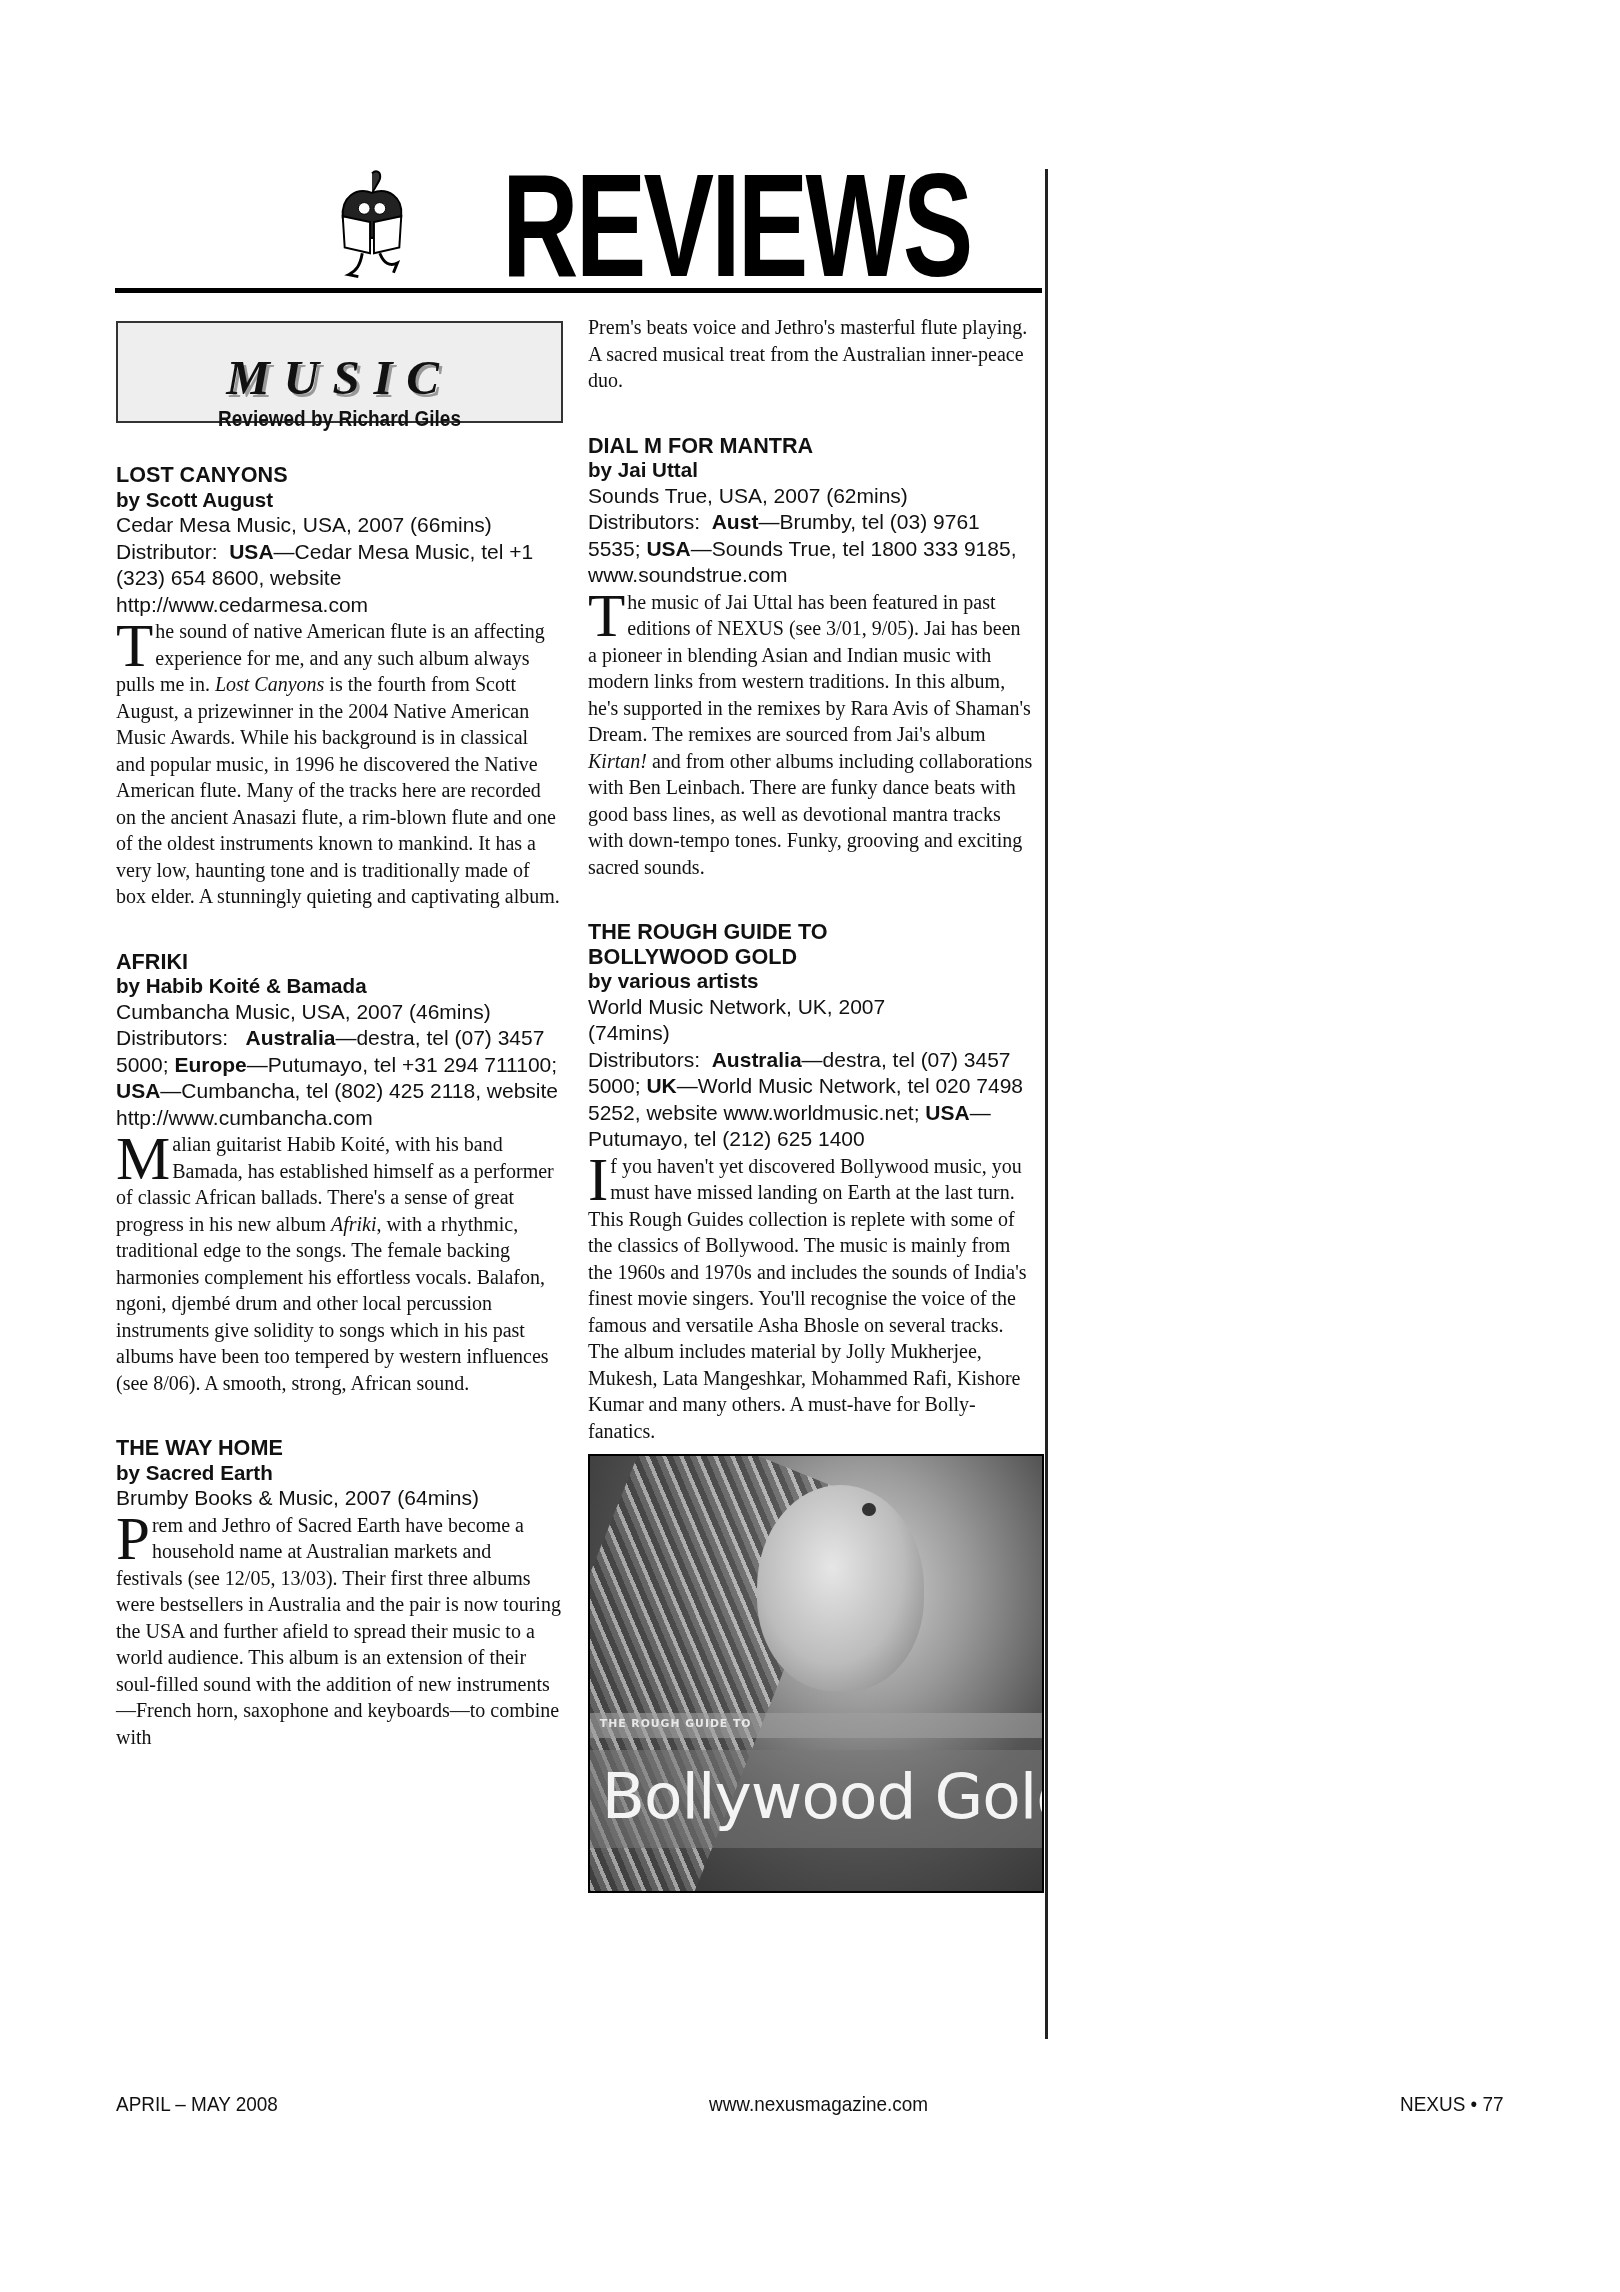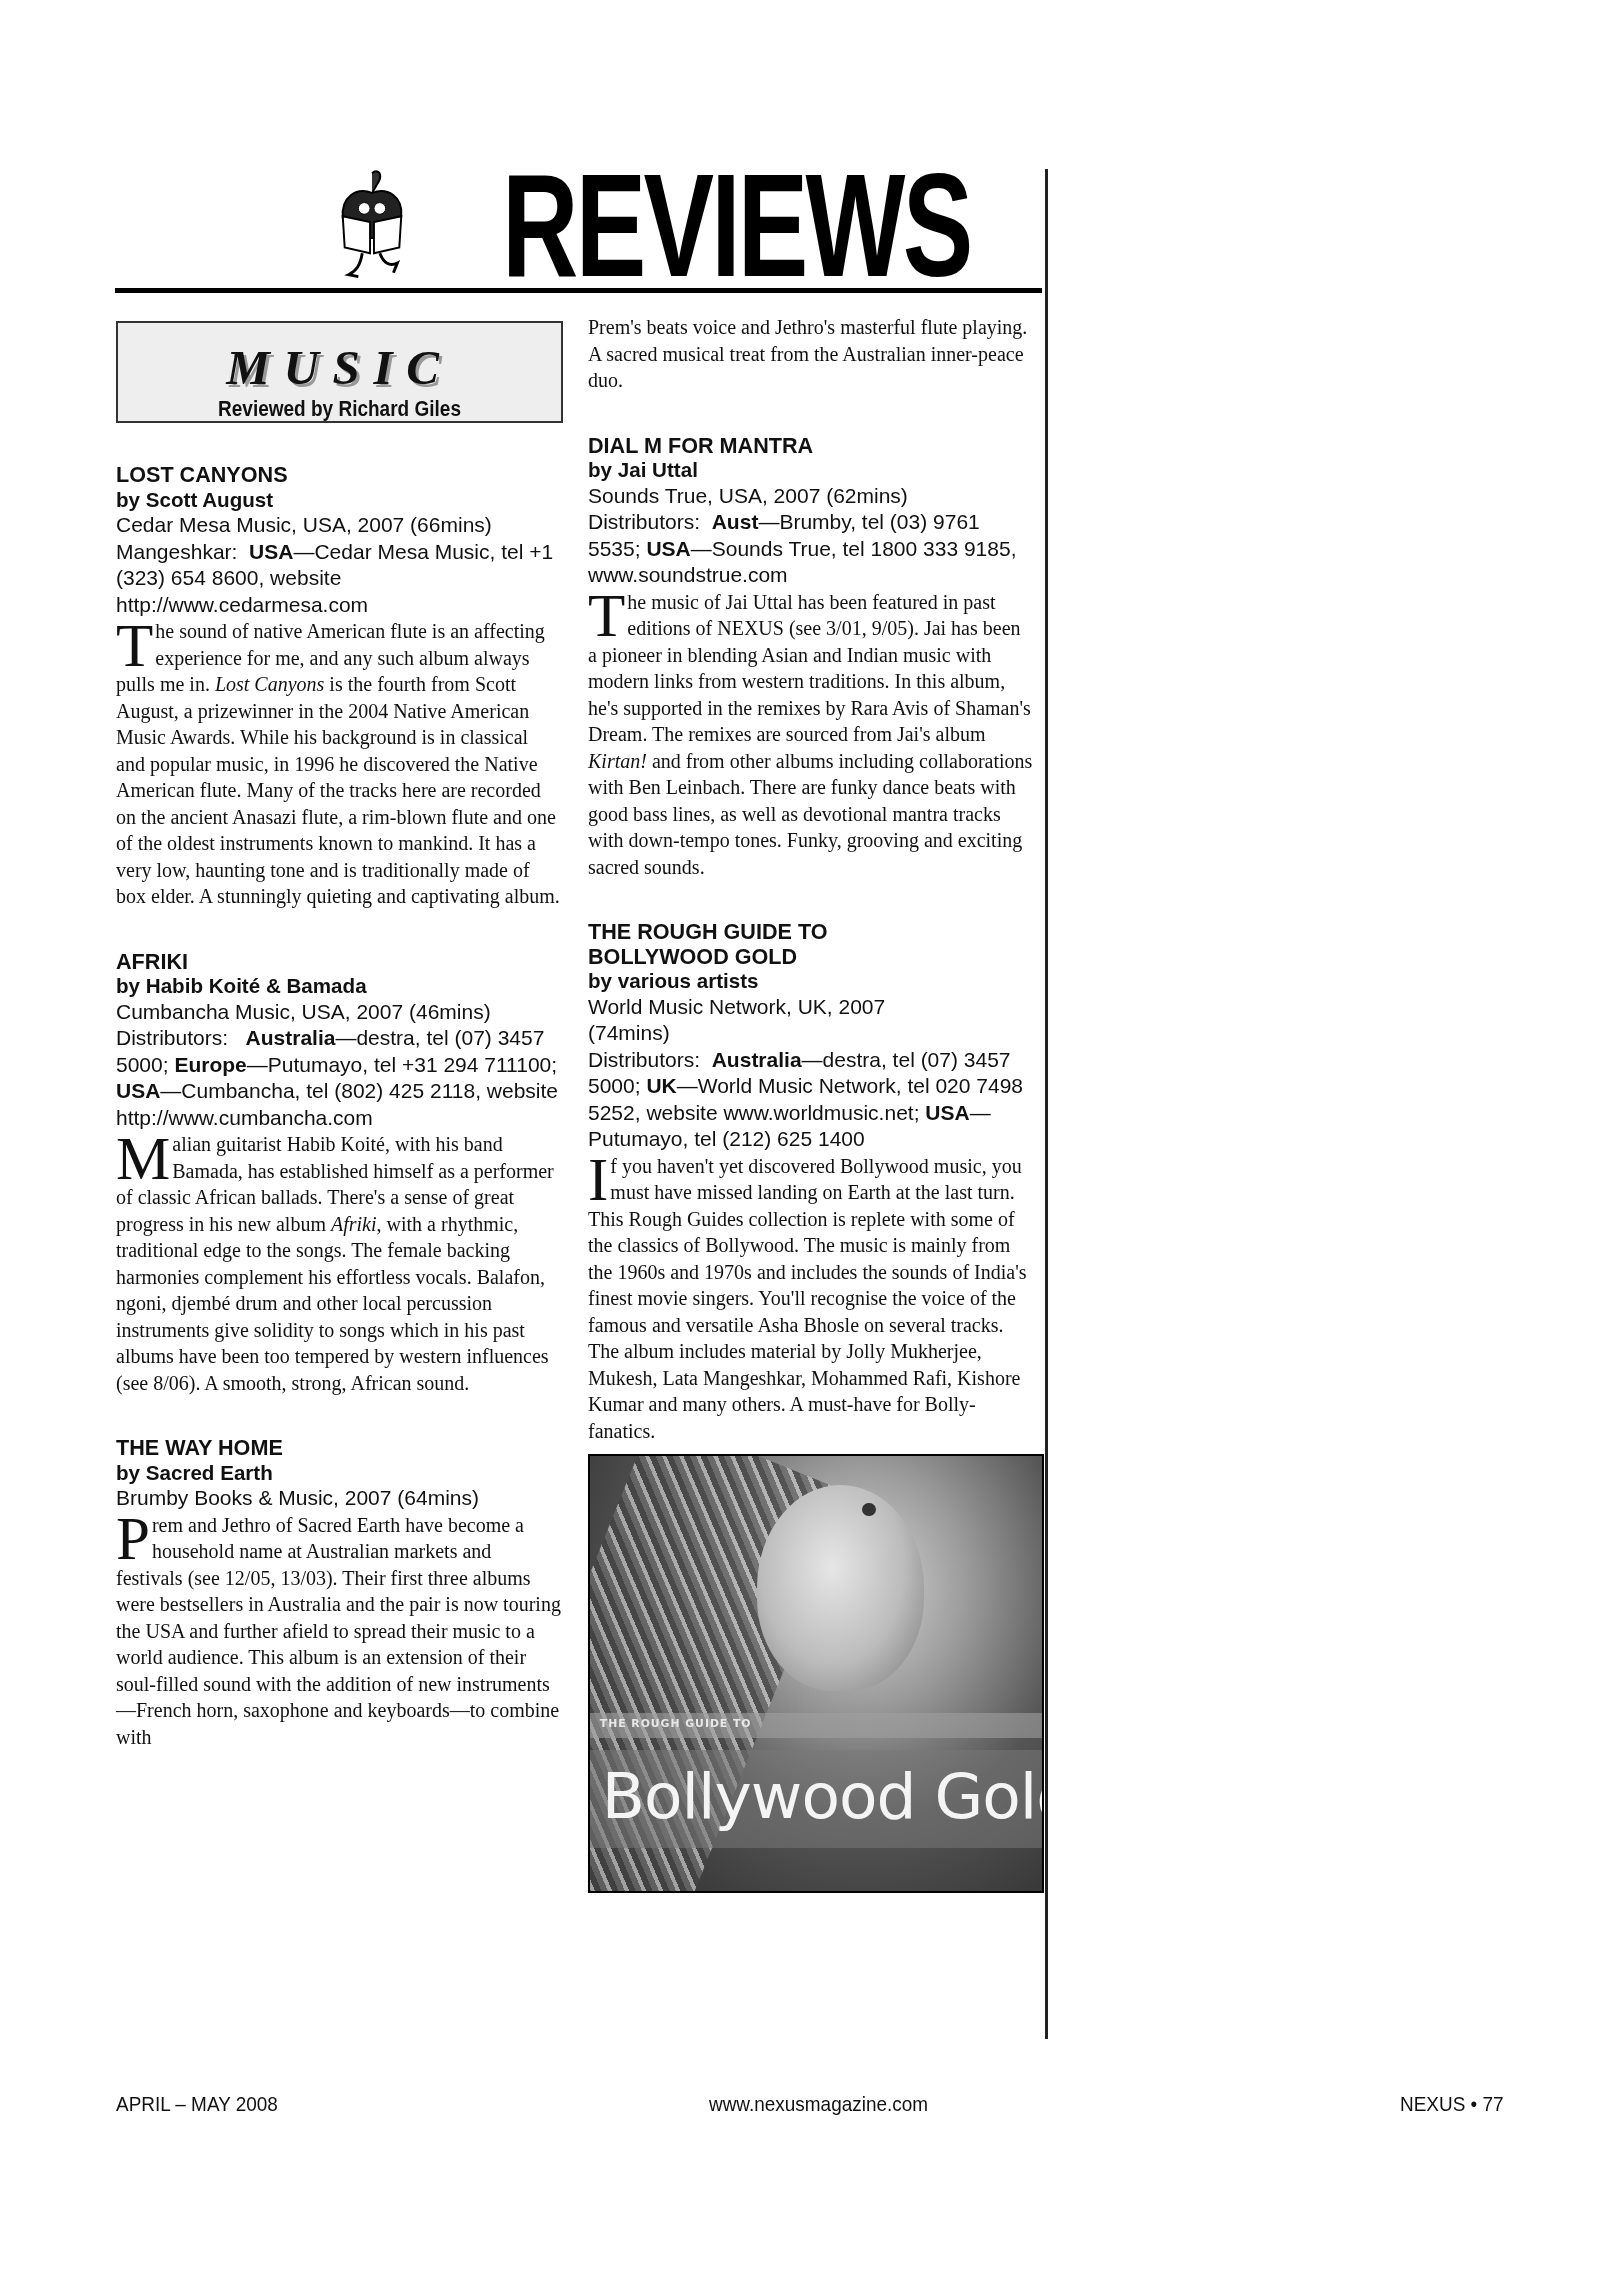--- a/index.html
+++ b/index.html
@@ -14,21 +14,21 @@
     transform-origin: left top; color: #000; }
   .header-rule { position: absolute; left: 115px; top: 288px; width: 927px; height: 4.9px; background: #000; }
 
   .col { position: absolute; width: 446px; }
   .col-left { left: 116px; top: 321px; }
   .col-right { left: 588px; top: 314px; }
 
   .music-box { box-sizing: border-box; width: 447px; height: 102px; border: 2px solid #333; background: #eeeeee;
     text-align: center; margin-bottom: 9.8px; }
   .music-title { font-family: "Liberation Serif", serif; font-style: italic; font-weight: bold; font-size: 49px;
-    letter-spacing: 13.7px; line-height: 57px; padding-top: 16px; color: #111; text-shadow: 2.9px 2.9px 0 #999; }
+    letter-spacing: 13.7px; line-height: 57px; padding-top: 26px; color: #111; text-shadow: 2.9px 2.9px 0 #999; }
   .music-sub { font-family: "Liberation Sans", sans-serif; font-weight: bold; font-size: 21.6px; line-height: 25.5px;
     transform: scaleX(0.88); }
 
   .review { margin-bottom: 25.5px; margin-top: 40px; }
   .r-title { font-family: "Liberation Sans", sans-serif; font-weight: bold; font-size: 21.6px; line-height: 24.5px; }
   .r-by { font-family: "Liberation Sans", sans-serif; font-weight: bold; font-size: 20.6px; line-height: 24.5px; }
   .r-meta { font-family: "Liberation Sans", sans-serif; font-size: 21px; line-height: 26.5px; }
   .r-meta b { font-weight: bold; }
   .r-body { font-family: "Liberation Serif", serif; font-size: 20px; line-height: 26.5px; }
   .dropcap { float: left; font-family: "Liberation Serif", serif; font-size: 61px; line-height: 47px;
@@ -83,21 +83,21 @@
   <div class="music-box">
     <div class="music-title">MUSIC</div>
     <div class="music-sub">Reviewed by Richard Giles</div>
   </div>
 
   <div class="review">
     <div class="r-title">LOST CANYONS</div>
     <div class="r-by">by Scott August</div>
     <div class="r-meta">Cedar Mesa Music, USA, 2007 (66mins)</div>
     <div class="r-meta">
-      <span>Mangeshkar:</span>&nbsp; <b>USA</b>—<span>Cedar Mesa Music, tel  +1 (323) 654 8600, website http://www.cedarmesa.com</span>
+      <span>Distributor:</span>&nbsp; <b>USA</b>—<span>Cedar Mesa Music, tel  +1 (323) 654 8600, website http://www.cedarmesa.com</span>
     </div>
     <div class="r-body">
       <span class="dropcap">T</span><span>he sound of native American flute is an affecting experience for me, and any such album always pulls me in.  </span><i>Lost Canyons</i><span> is the fourth from Scott August, a prizewinner in the 2004 Native American Music Awards.  While his background is in classical and popular music, in 1996 he discovered the Native American flute.  Many of the tracks here are recorded on the ancient Anasazi flute, a rim-blown flute and one of the oldest instruments known to mankind.  It has a very low, haunting tone and is traditionally made of box elder.  A stunningly quieting and captivating album.</span>
     </div>
   </div>
 
   <div class="review">
     <div class="r-title">AFRIKI</div>
     <div class="r-by">by Habib Koité &amp; Bamada</div>
     <div class="r-meta">Cumbancha Music, USA, 2007 (46mins)</div>

